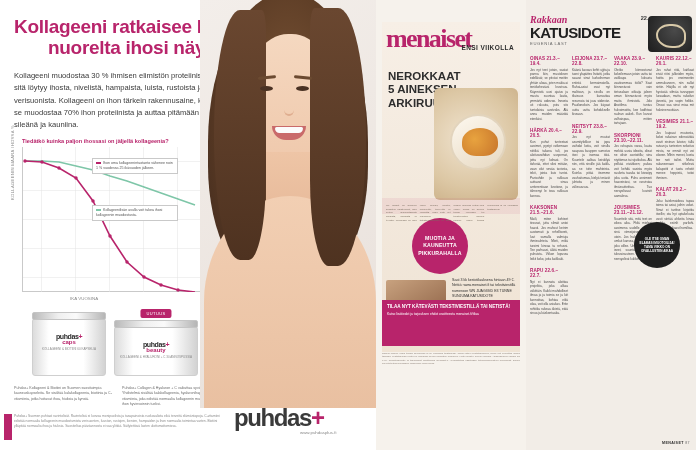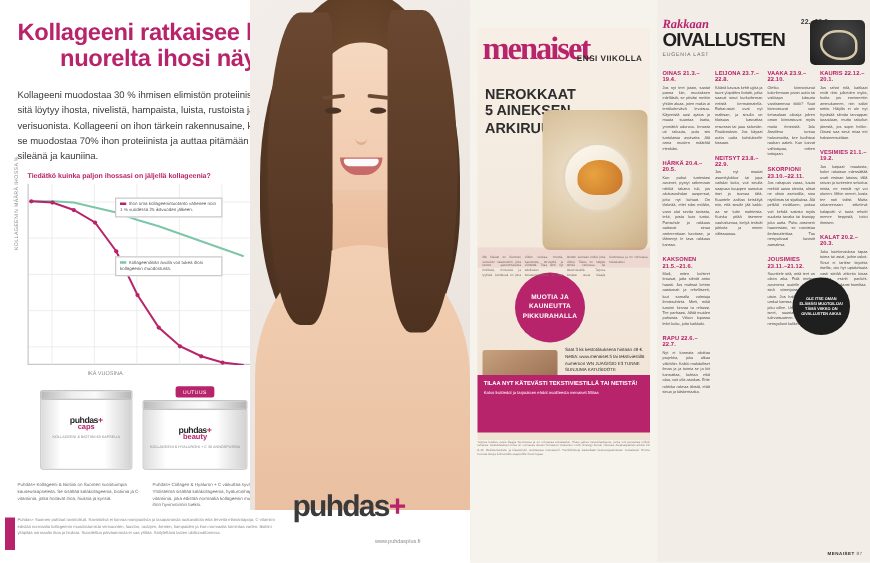--- a/index.html
+++ b/index.html
@@ -144,21 +144,21 @@
     background:linear-gradient(180deg,#6a4730,#4e3220);
     border-radius:60% 10% 40% 60%;
   }
   .model .hairfront-r {
     position:absolute; right:10px; top:8px; width:56px; height:258px;
     background:linear-gradient(180deg,#6a4730,#4e3220);
     border-radius:10% 60% 60% 40%;
   }
 
   .puhdas-logo {
-    position:absolute; left:234px; top:392px;
+    position:absolute; left:234px; top:404px;
     font-size:24px; font-weight:bold; color:#3a3a3a; letter-spacing:-1.4px;text-align:center;
   }
   .puhdas-logo .plus { color:#b8246b; }
   .puhdas-url {
     position:absolute; left:300px; top:430px;
     font-size:4.4px; color:#8a8a8a;
   }
 
   
   .page-right {
@@ -405,21 +405,21 @@
         <div>TILAA NYT KÄTEVÄSTI TEKSTIVIESTILLÄ TAI NETISTÄ!</div>
         <div class="small">Katso lisätiedot ja tarjouksen ehdot osoitteesta menaiset.fi/tilaa</div>
       </div>
       <div class="mag-legal">Tarjous koskee uusia tilaajia Suomessa ja on voimassa toistaiseksi. Tilaus jatkuu kestotilauksena, jonka voit peruuttaa milloin tahansa. Kestotilauksen hinta on voimassa olevan hinnaston mukainen. Lehti ilmestyy kerran viikossa. Asiakaspalvelu arkisin klo 8-16. Rekisteriseloste ja tilausehdot osoitteessa menaiset.fi. Henkilötietoja käsitellään tietosuojaselosteen mukaisesti. Emme luovuta tietoja kolmansille osapuolille ilman lupaa.</div>
     </div>
 
     <div class="horo">
       <div class="horo-head">
         <div class="horo-viikon">Rakkaan</div>
         <div class="horo-dates">22.–28.9.</div>
-        <div class="horo-title">OIVALLUSTEN</div>
+        <div class="horo-title">KATUSIDOTE</div>
         <div class="horo-by">EUGENIA LAST</div>
         <div class="zodiac-art"></div>
       </div>
 
       <div class="horo-cols">
         <div class="horo-col">
           <div class="sign">
             <h4>OINAS 21.3.–19.4.</h4>
             <p>Jos nyt teet jotain, saatat panna kiin, muutoksen edelläsiä; se pitväsi meitiin yhtäin aloaa, joten makia ai tenökohevävä levatsuu. Käynnistä uusi ajatus ja muuta suuntaa laatia, ymmärtä odorvoo. Innosta uit rakuuta, putu siis tuntolaisia avotvaks. Alä anna muiden määrätä etenkäsi.</p>
           </div>

